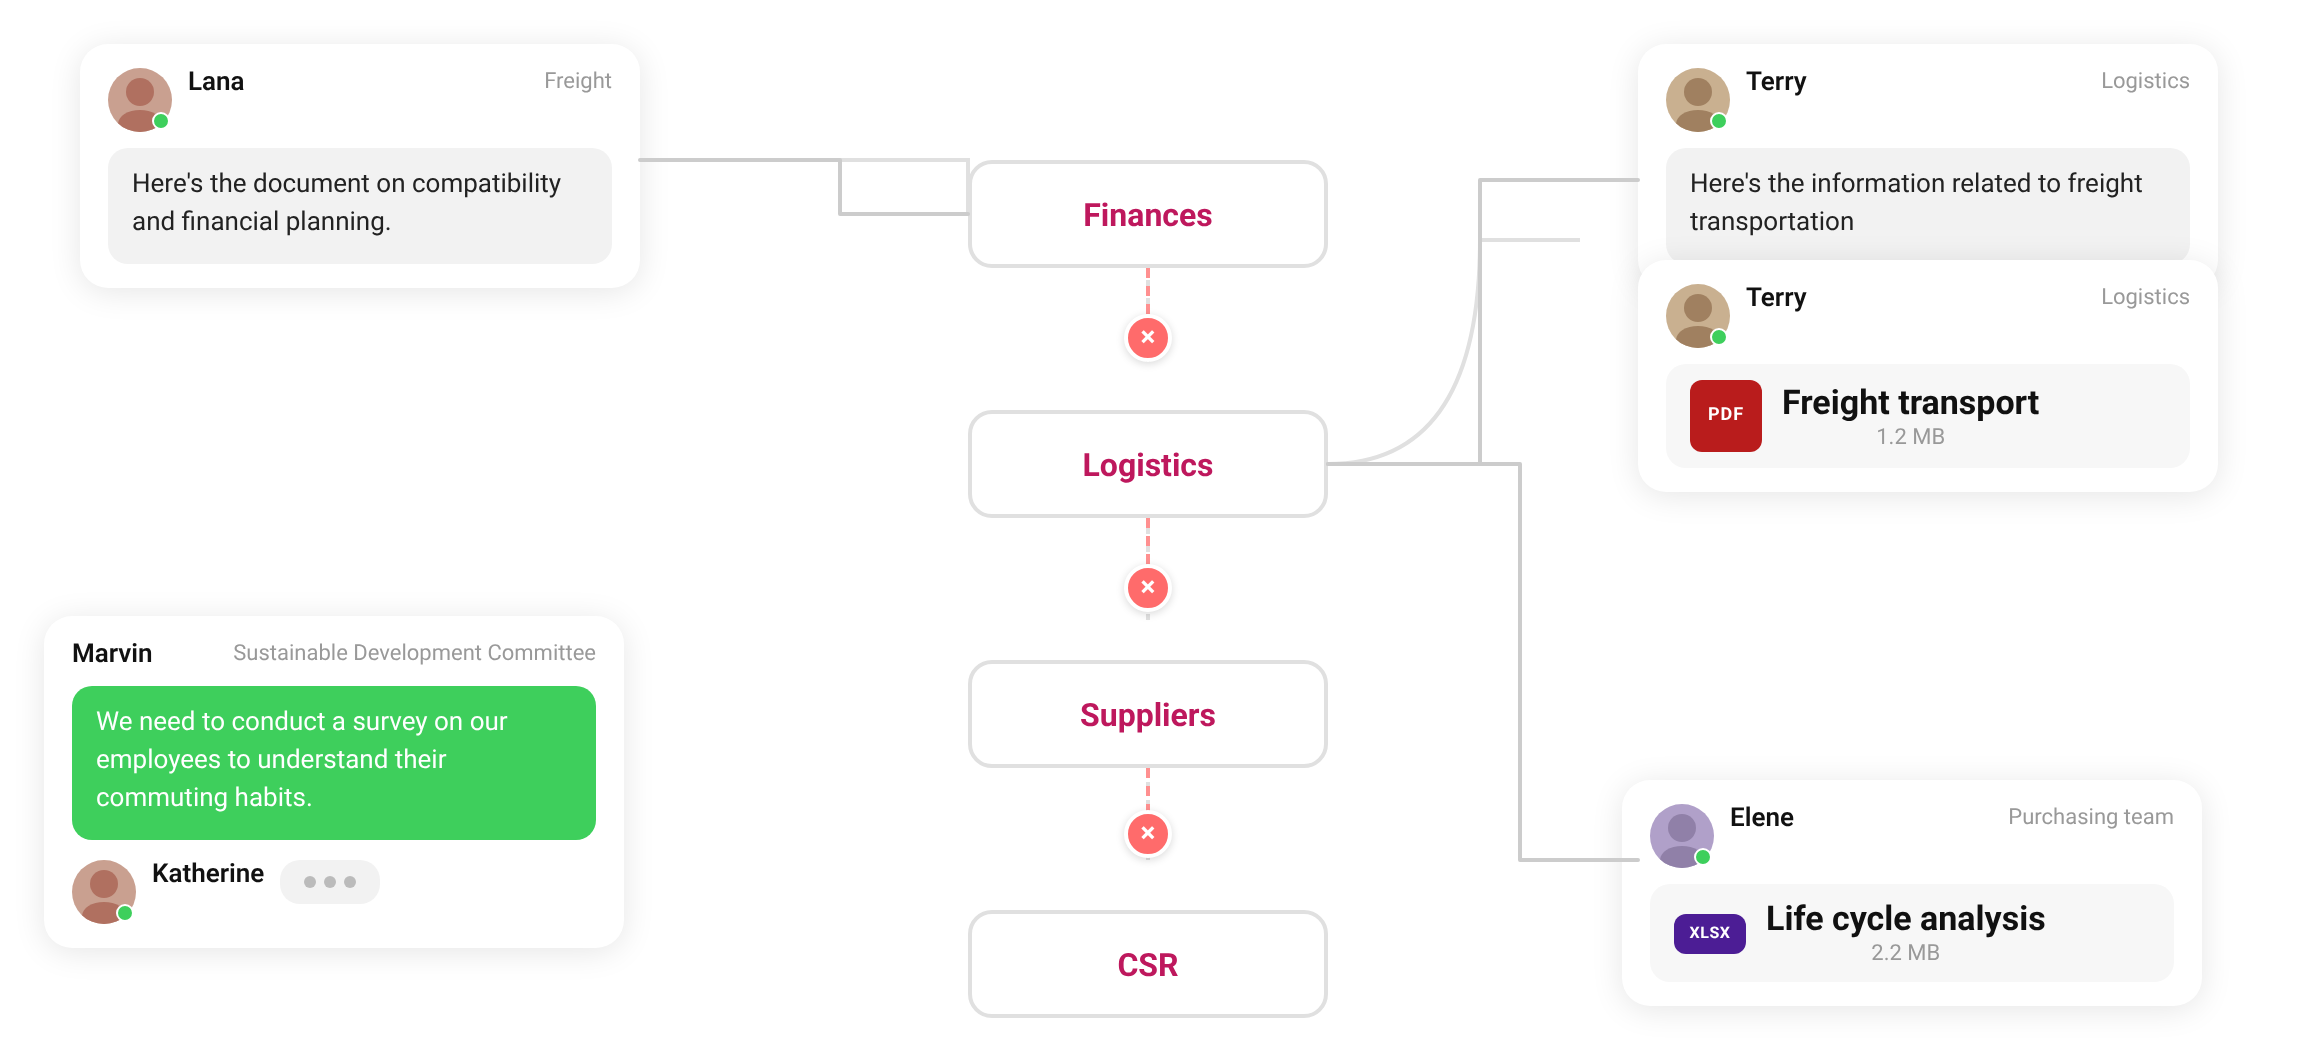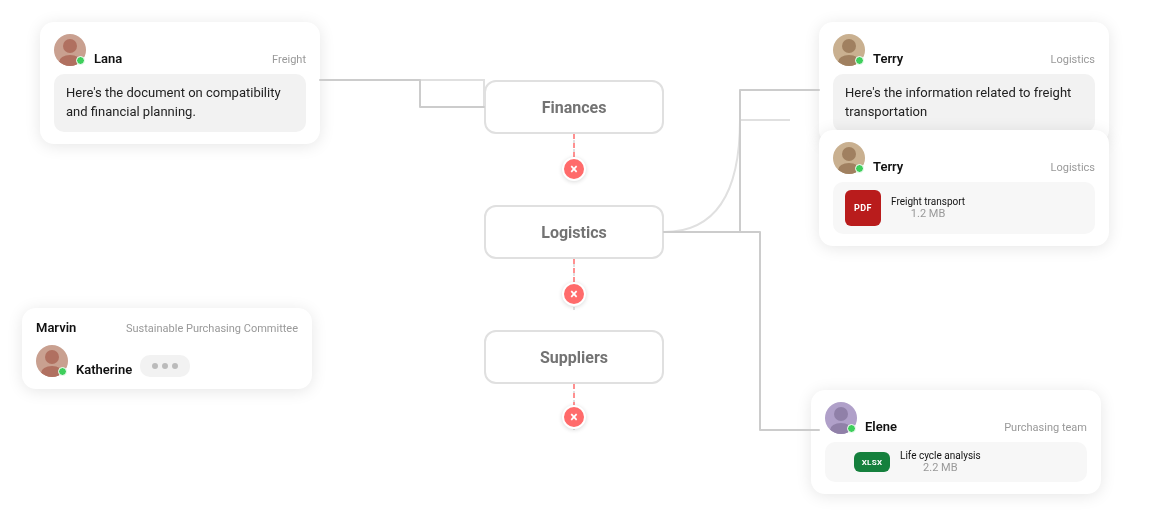--- a/index.html
+++ b/index.html
@@ -24,21 +24,21 @@
     .card {
       position: absolute;
       background: #fff;
       border-radius: 14px;
       box-shadow: 0 2px 16px rgba(0,0,0,0.10);
       padding: 12px 14px;
     }
 
     .card-header {
       display: flex;
-      align-items: flex-end;
+      align-items: flex-start;
       margin-bottom: 8px;
       gap: 8px;
     }
 
     .avatar {
       width: 32px;
       height: 32px;
       border-radius: 50%;
       background: #d4a8a0;
       position: relative;
@@ -111,56 +111,55 @@
       justify-content: center;
       color: #fff;
       font-size: 9px;
       font-weight: 700;
       letter-spacing: 0.5px;
     }
 
     .file-icon-xlsx {
       width: 36px;
       height: 20px;
-      background: #15803d;
+      background: #4c1d95;
       border-radius: 6px;
       display: flex;
       align-items: center;
       justify-content: center;
       color: #fff;
       font-size: 8px;
       font-weight: 700;
       letter-spacing: 0.3px;
-      margin-left: 17px;
     }
 
     .file-info-name {
-      font-size: 10px;
-      font-weight: 400;
+      font-size: 17px;
+      font-weight: 700;
       color: #111;
     }
 
     .file-info-size {
       font-size: 11px;
       color: #999;
       text-align: center;
     }
 
     
     .flow-node {
       position: absolute;
       background: #fff;
       border: 2px solid #e0e0e0;
       border-radius: 12px;
       display: flex;
       align-items: center;
       justify-content: center;
       font-size: 16px;
       font-weight: 700;
-      color: #737373;
+      color: #be185d;
       width: 180px;
       height: 54px;
     }
 
     
     .connector-x {
       position: absolute;
       width: 24px;
       height: 24px;
       background: #ff6b6b;
@@ -303,22 +302,23 @@
       <div>
         <div class="file-info-name">Life cycle analysis</div>
         <div class="file-info-size">2.2 MB</div>
       </div>
     </div>
   </div>
 
   <div class="card" style="left:22px; top:308px; width:290px;">
     <div class="card-header">
       <span class="card-name">Marvin</span>
-      <span class="card-tag">Sustainable Purchasing Committee</span>
-    </div>
+      <span class="card-tag">Sustainable Development Committee</span>
+    </div>
+    <div class="message-bubble green">We need to conduct a survey on our employees to understand their commuting habits.</div>
     <div class="card-header" style="margin-top:10px; margin-bottom:0;">
       <div class="avatar-wrap">
         <div class="avatar" style="background: #c9a090;">
           <svg width="32" height="32" viewBox="0 0 32 32">
               <circle cx="16" cy="12" r="7" fill="#b07060"></circle>
               <ellipse cx="16" cy="28" rx="11" ry="7" fill="#b07060"></ellipse>
             </svg>
         </div>
         <div class="avatar-online"></div>
       </div>
@@ -342,20 +342,23 @@
   </div>
 
   <div class="connector-x" style="left:562px; top:282px;">×</div>
 
   <div class="flow-node" style="left:484px; top:330px;">
     <span>Suppliers</span>
   </div>
 
   <div class="connector-x" style="left:562px; top:405px;">×</div>
 
+  <div class="flow-node" style="left:484px; top:455px;">
+    <span>CSR</span>
+  </div>
 
   <svg class="lines-svg">
 
     <line x1="574" y1="134" x2="574" y2="168" stroke="#ff9090" stroke-width="2" stroke-dasharray="5,4"></line>
 
     <line x1="574" y1="259" x2="574" y2="292" stroke="#ff9090" stroke-width="2" stroke-dasharray="5,4"></line>
 
     <line x1="574" y1="384" x2="574" y2="417" stroke="#ff9090" stroke-width="2" stroke-dasharray="5,4"></line>
 
     <path d="M 664 232 L 740 232 L 740 90 L 819 90" stroke="#ccc" stroke-width="2" fill="none" stroke-linecap="round" stroke-linejoin="round"></path>

